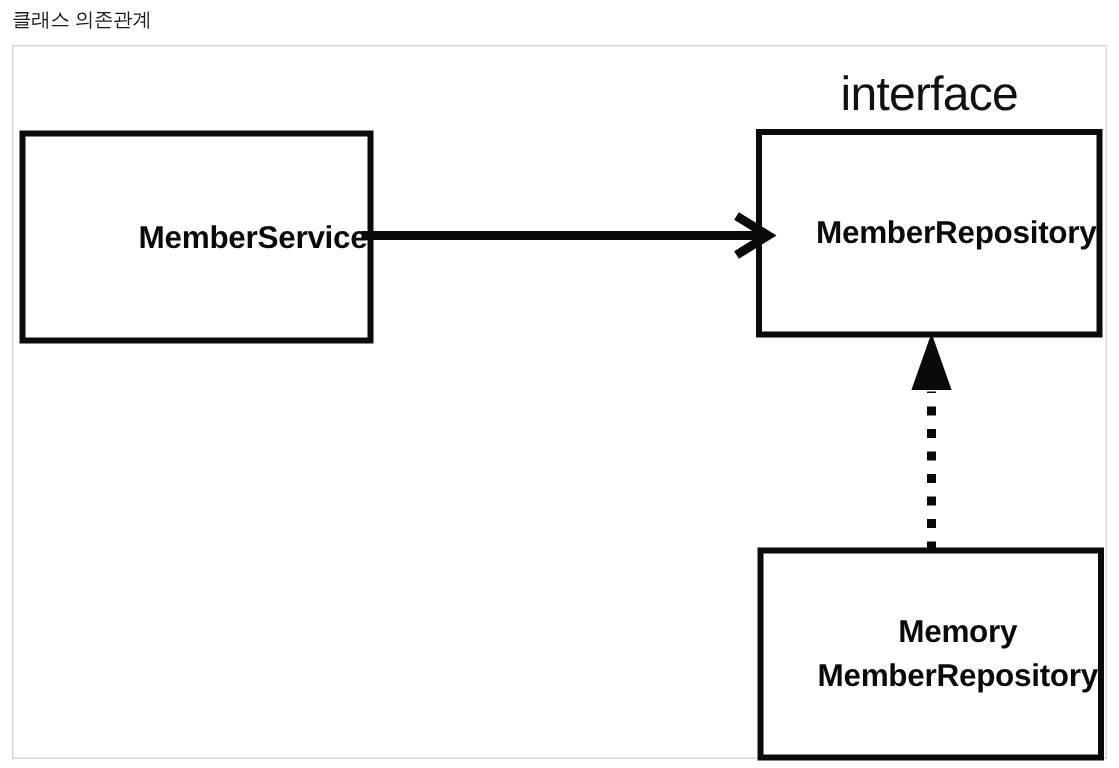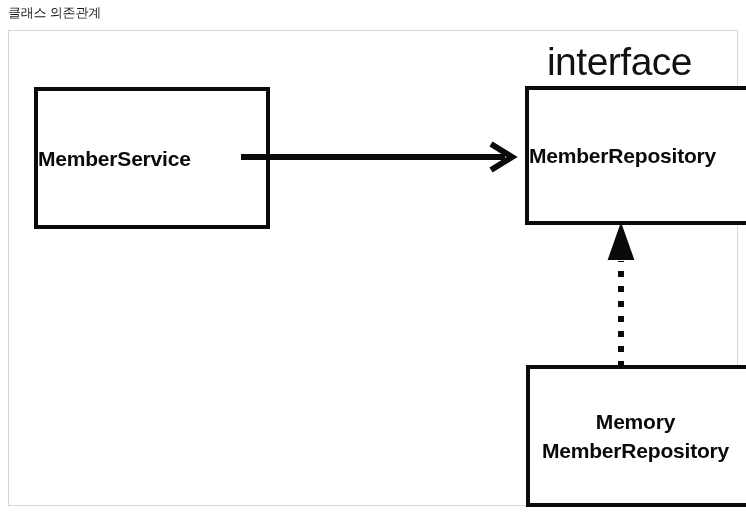--- a/index.html
+++ b/index.html
@@ -35,23 +35,22 @@
     background: #ffffff;
     box-sizing: border-box;
   }
   .uml-box {
     position: absolute;
     border: 4px solid #0a0a0a;
     background: #ffffff;
     box-sizing: border-box;
     display: flex;
     align-items: center;
-    justify-content: flex-start;
+    justify-content: flex-end;
     text-align: center;
-    margin-left: 21px;
   }
   .uml-box-label {
     font-size: 21px;
     font-weight: bold;
     color: #0a0a0a;
     line-height: 29px;
     letter-spacing: -0.2px;
   }
   #member-service-box {
     left: 12px;
@@ -70,21 +69,21 @@
     top: 364px;
     width: 231px;
     height: 142px;
   }
   #interface-stereotype {
     position: absolute;
     left: 503px;
     top: 41px;
     width: 231px;
     text-align: center;
-    font-size: 39px;
+    font-size: 32px;
     font-weight: normal;
     color: #111111;
     line-height: 40px;
     letter-spacing: -0.5px;
   }
   #dependency-arrow-svg {
     position: absolute;
     left: 240px;
     top: 130px;
     width: 275px;

